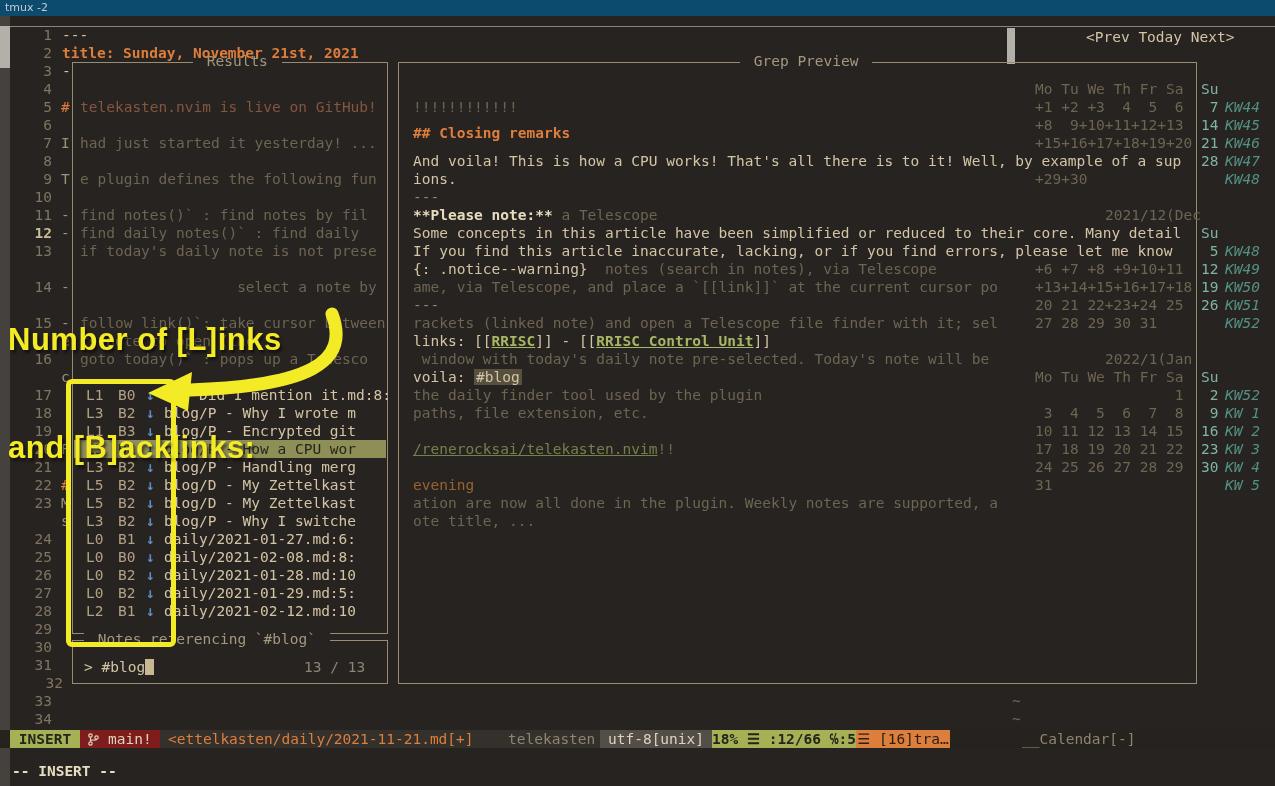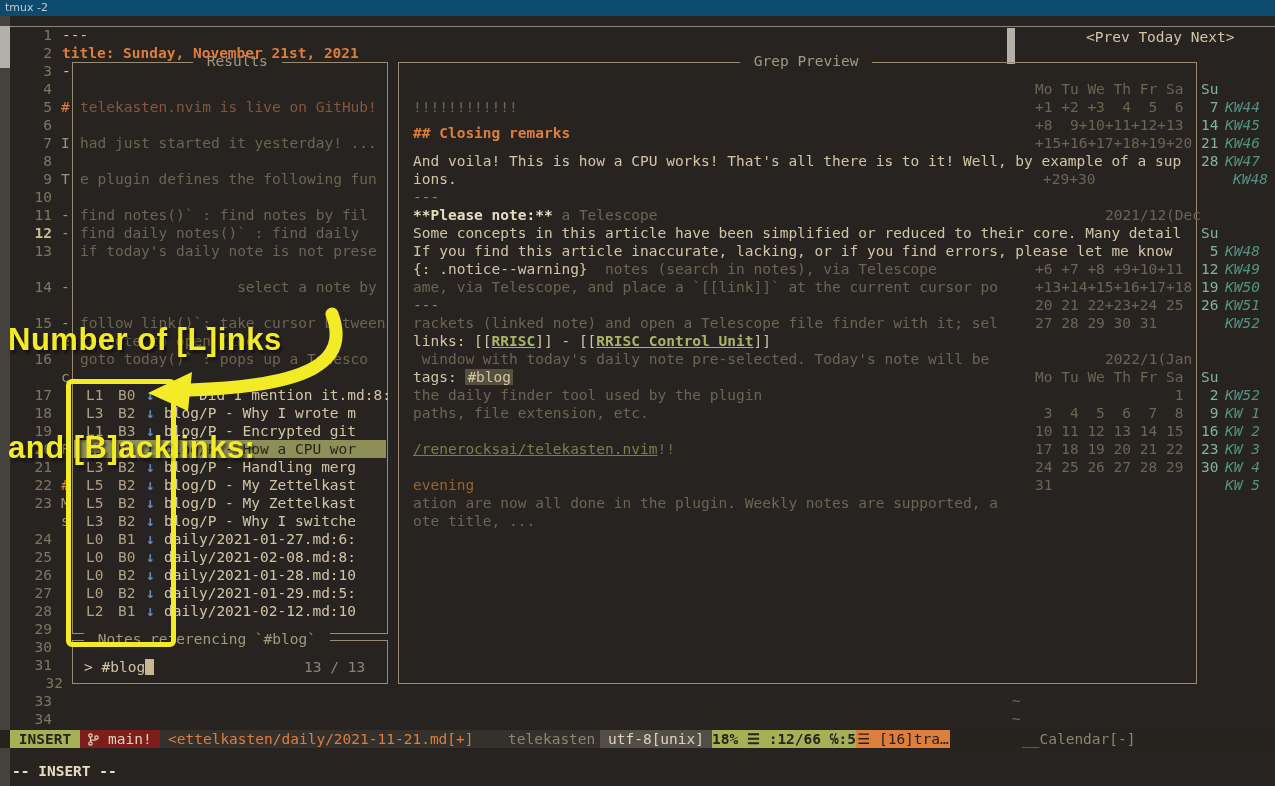--- a/index.html
+++ b/index.html
@@ -180,33 +180,33 @@
       <div class="trow pv" style="top: 172px;"><span class="s-dim2">---</span></div>
       <div class="trow pv" style="top: 190px;"><span class="s-bold">**Please note:**</span><span class="s-dim"> a Telescope</span></div>
       <div class="trow pv" style="top: 208px;"><span class="s-fg">Some concepts in this article have been simplified or reduced to their core. Many detail</span></div>
       <div class="trow pv" style="top: 226px;"><span class="s-fg">If you find this article inaccurate, lacking, or if you find errors, please let me know</span></div>
       <div class="trow pv" style="top: 244px;"><span class="s-fg">{: .notice--warning}</span><span class="s-dim">  notes (search in notes), via Telescope</span></div>
       <div class="trow pv" style="top: 262px;"><span class="s-dim">ame, via Telescope, and place a `[[link]]` at the current cursor po</span></div>
       <div class="trow pv" style="top: 280px;"><span class="s-dim2">---</span></div>
       <div class="trow pv" style="top: 298px;"><span class="s-dim">rackets (linked note) and open a Telescope file finder with it; sel</span></div>
       <div class="trow pv" style="top: 316px;"><span class="s-fg">links: [[</span><span class="s-link">RRISC</span><span class="s-fg">]] - [[</span><span class="s-link">RRISC Control Unit</span><span class="s-fg">]]</span></div>
       <div class="trow pv" style="top: 334px;"><span class="s-dim"> window with today's daily note pre-selected. Today's note will be</span></div>
-      <div class="trow pv" style="top: 352px;"><span class="s-fg">tags: </span><span class="s-tag">#blog</span></div>
+      <div class="trow pv" style="top: 352px;"><span class="s-fg">voila: </span><span class="s-tag">#blog</span></div>
       <div class="trow pv" style="top: 370px;"><span class="s-dim">the daily finder tool used by the plugin</span></div>
       <div class="trow pv" style="top: 388px;"><span class="s-dim">paths, file extension, etc.</span></div>
       <div class="trow pv" style="top: 424px;"><span class="s-dimlink">/renerocksai/telekasten.nvim</span><span class="s-dim">!!</span></div>
       <div class="trow pv" style="top: 460px;"><span class="s-dimorange">evening</span></div>
       <div class="trow pv" style="top: 478px;"><span class="s-dim">ation are now all done in the plugin. Weekly notes are supported, a</span></div>
       <div class="trow pv" style="top: 496px;"><span class="s-dim">ote title, ...</span></div>
       <div class="cal-line" style="top: 64px;"><span class="cal-left">Mo Tu We Th Fr Sa</span><span class="cal-su">Su</span></div>
       <div class="cal-line" style="top: 82px;"><span class="cal-left">+1 +2 +3  4  5  6</span><span class="cal-su"> 7</span><span class="cal-kw">KW44</span></div>
       <div class="cal-line" style="top: 100px;"><span class="cal-left">+8  9+10+11+12+13</span><span class="cal-su">14</span><span class="cal-kw">KW45</span></div>
       <div class="cal-line" style="top: 118px;"><span class="cal-left">+15+16+17+18+19+20</span><span class="cal-su">21</span><span class="cal-kw">KW46</span></div>
       <div class="cal-line" style="top: 136px;"><span class="cal-left"></span><span class="cal-su">28</span><span class="cal-kw">KW47</span></div>
-      <div class="cal-line" style="top: 154px; margin-left: 8px;"><span class="cal-left">+29+30</span><span class="cal-kw">KW48</span></div>
+      <div class="cal-line" style="top: 154px;"><span class="cal-left">+29+30</span><span class="cal-kw">KW48</span></div>
       <div class="cal-head" style="top: 190px;">2021/12(Dec</div>
       <div class="cal-line" style="top: 208px;"><span class="cal-left"></span><span class="cal-su">Su</span></div>
       <div class="cal-line" style="top: 226px;"><span class="cal-left"></span><span class="cal-su"> 5</span><span class="cal-kw">KW48</span></div>
       <div class="cal-line" style="top: 244px;"><span class="cal-left">+6 +7 +8 +9+10+11</span><span class="cal-su">12</span><span class="cal-kw">KW49</span></div>
       <div class="cal-line" style="top: 262px;"><span class="cal-left">+13+14+15+16+17+18</span><span class="cal-su">19</span><span class="cal-kw">KW50</span></div>
       <div class="cal-line" style="top: 280px;"><span class="cal-left">20 21 22+23+24 25</span><span class="cal-su">26</span><span class="cal-kw">KW51</span></div>
       <div class="cal-line" style="top: 298px;"><span class="cal-left">27 28 29 30 31</span><span class="cal-kw">KW52</span></div>
       <div class="cal-head" style="top: 334px;">2022/1(Jan</div>
       <div class="cal-line" style="top: 352px;"><span class="cal-left">Mo Tu We Th Fr Sa</span><span class="cal-su">Su</span></div>
       <div class="cal-line" style="top: 370px;"><span class="cal-left">                1</span><span class="cal-su"> 2</span><span class="cal-kw">KW52</span></div>

